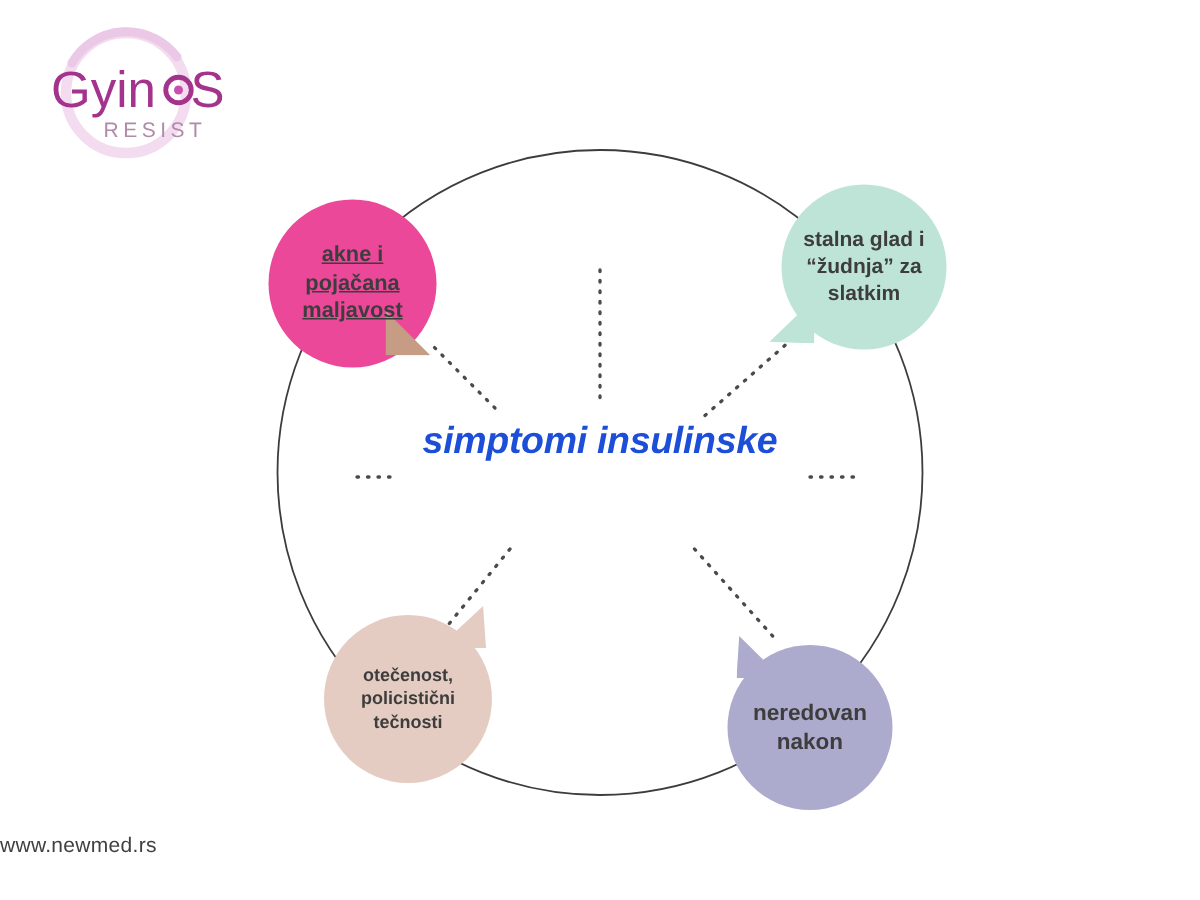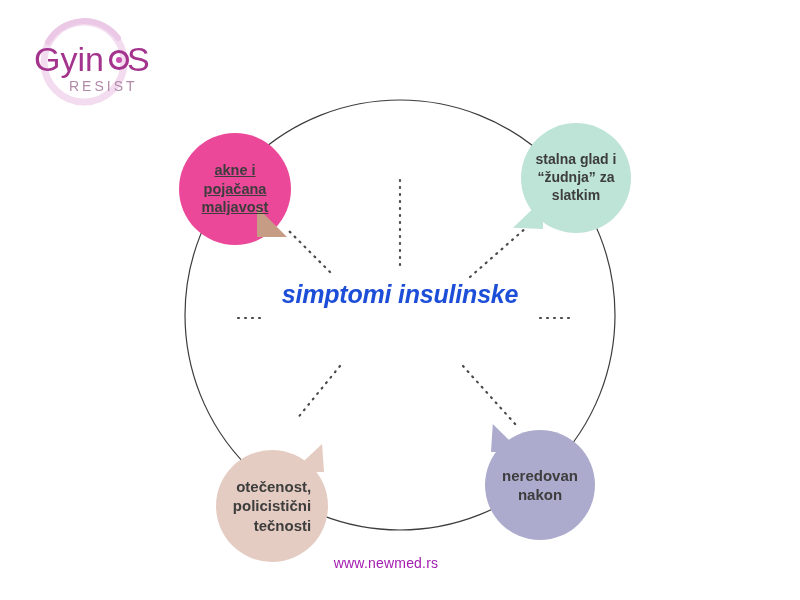--- a/index.html
+++ b/index.html
@@ -125,25 +125,24 @@
     font-size: 15px;
   }
   #b-ciklus .tail {
     width: 30px; height: 28px;
     left: 6px; top: -6px;
     background: #ACABCD;
     clip-path: polygon(100% 100%, 0% 100%, 6% 0%);
   }
 
   #b-otecenost {
-    left: 216px; top: 450px;
+    left: 216px; top: 410px;
     width: 112px; height: 112px;
     background: #E5CCC2;
-    font-size: 15px;
-    text-align: right;
+    font-size: 12px;
   }
   #b-otecenost .tail {
     width: 32px; height: 28px;
     left: 76px; top: -6px;
     background: #E5CCC2;
     clip-path: polygon(0% 100%, 100% 100%, 94% 0%);
   }
 
   #b-pcos {
     left: 118px; top: 271px;
@@ -170,23 +169,22 @@
     background: #C79C84;
     clip-path: polygon(0% 0%, 100% 100%, 0% 100%);
   }
 
   
   #footer-url {
     position: absolute;
     left: 0;
     top: 555px;
     width: 772px;
-    text-align: center;
     font-size: 14px;
-    color: #a21caf;
+    color: #404040;
     letter-spacing: 0.2px;
   }
 </style>
 </head>
 <body>
 
 <div id="canvas">
 
   <div id="logo">
     <svg width="150" height="96" viewBox="0 0 150 96" xmlns="http://www.w3.org/2000/svg">

